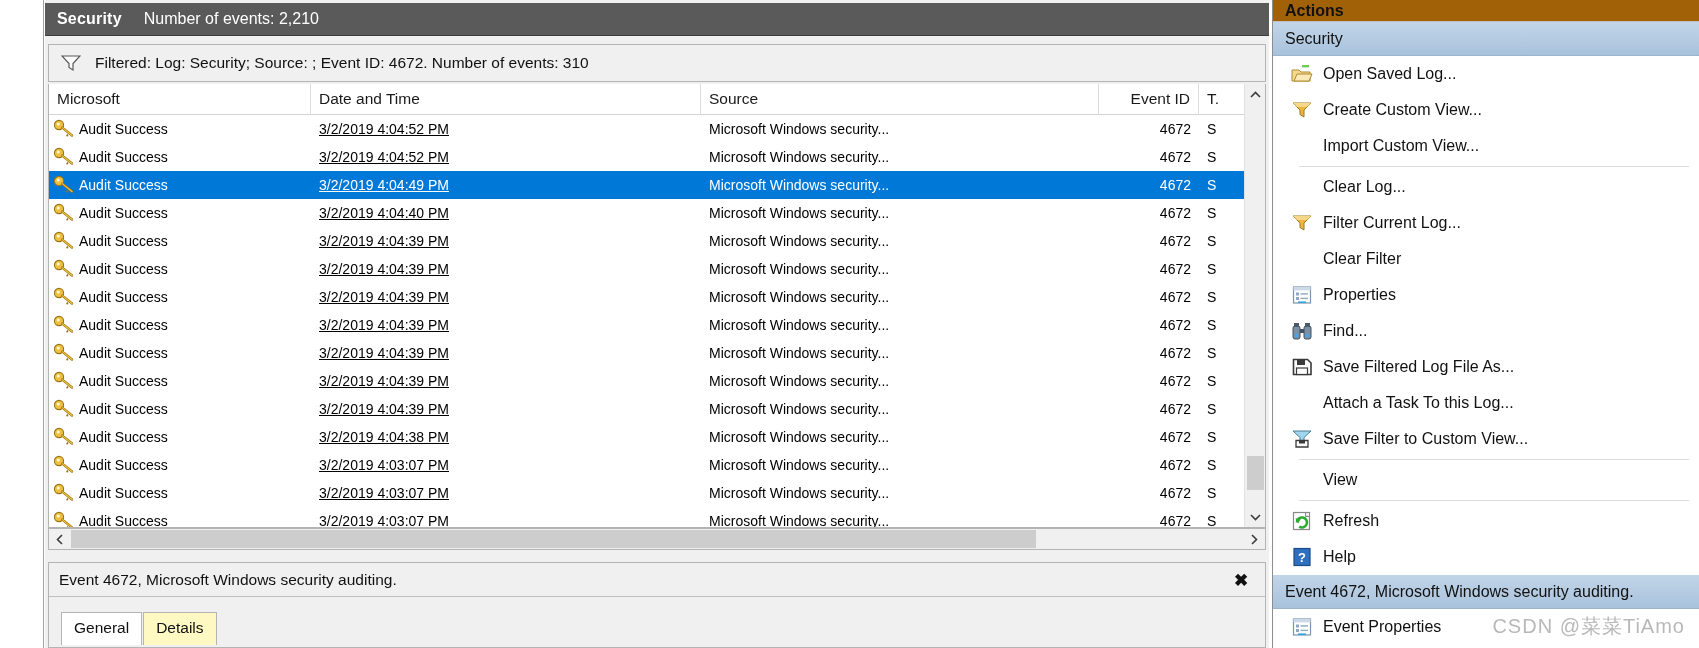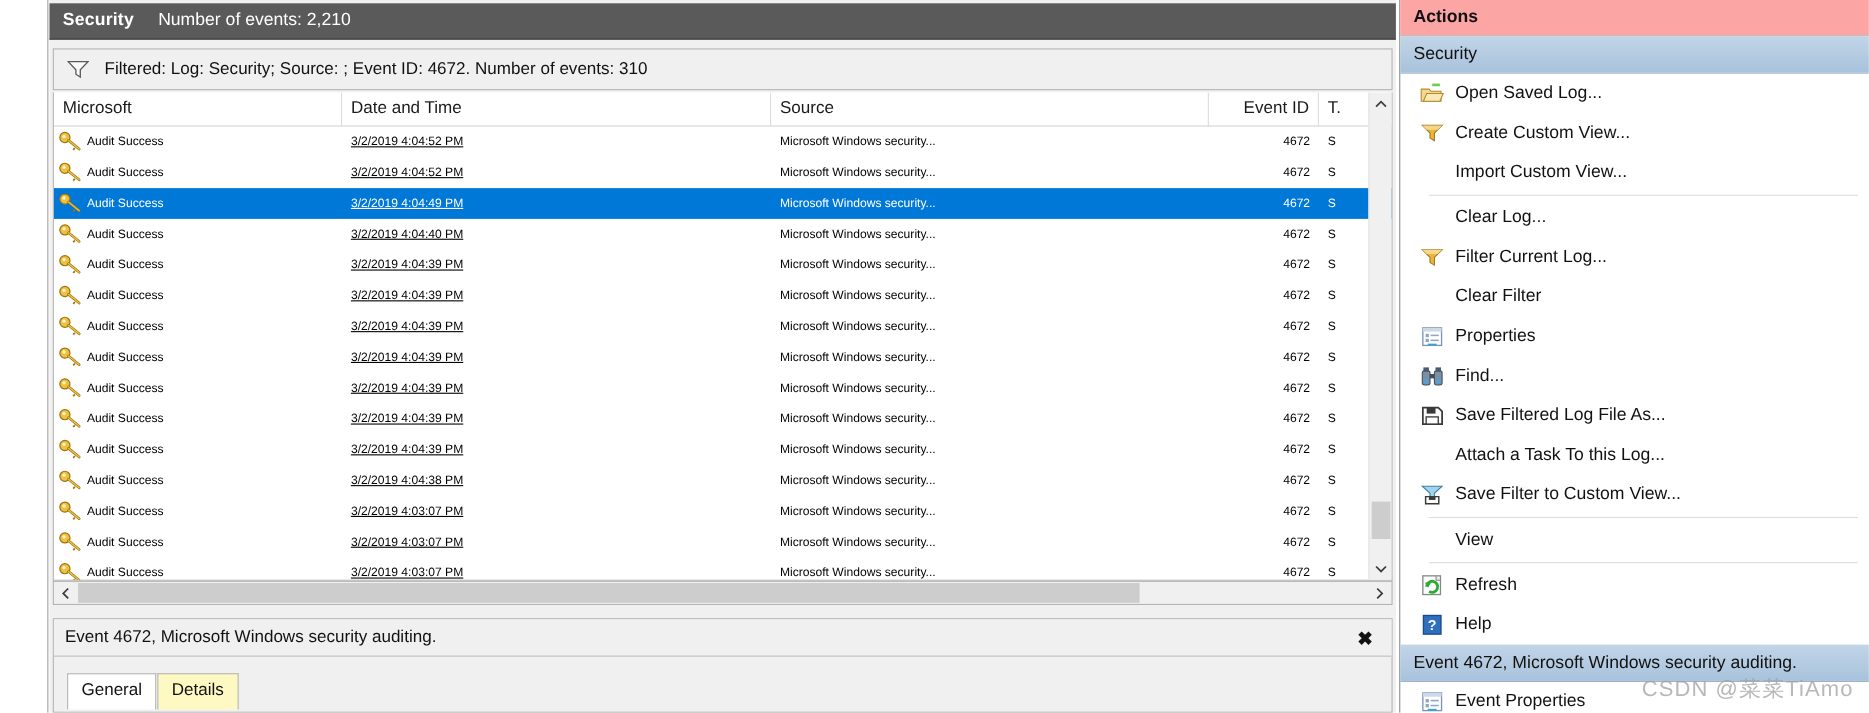--- a/index.html
+++ b/index.html
@@ -81,21 +81,21 @@
   }
   .th.c-keywords { width: 262px; }
   .th.c-datetime { width: 390px; }
   .th.c-source   { width: 398px; }
   .th.c-eventid  { width: 100px; justify-content: flex-end; }
   .th.c-taskcat  { width: 40px; border-right: none; }
 
   .rows { position: relative; }
   .row {
     display: flex; height: 28px; align-items: center;
-    font-size: 11px; color: #000;
+    font-size: 14px; color: #000;
     white-space: nowrap;
   }
   .row.selected { background: #0078d7; color: #ffffff; }
   .row .td {
     height: 28px; display: flex; align-items: center;
     padding: 0 8px; overflow: hidden;
   }
   .td.c-keywords { width: 262px; padding-left: 4px; }
   .td.c-datetime { width: 390px; text-decoration: underline; }
   .td.c-source   { width: 398px; }
@@ -180,25 +180,25 @@
   .tab.active { background: #ffffff; }
 
   
   .actions-pane {
     position: absolute; left: 1272px; top: 0;
     width: 427px; height: 648px;
     background: #ffffff;
     border-left: 1px solid #8d8d8d;
   }
   .actions-title {
-    height: 33px;
+    height: 22px;
     display: flex; align-items: center;
     padding-left: 12px;
     font-size: 16px; font-weight: bold; color: #111;
-    background: #fca5a5;
+    background: #a16207;
     border-bottom: 1px solid #c0c0c0;
   }
   .actions-group-header {
     height: 34px;
     display: flex; align-items: center;
     padding-left: 12px;
     font-size: 16px; color: #111;
     background: linear-gradient(to bottom, #c2d5e8, #a8c2dc);
     border-bottom: 1px solid #9bb4cd;
   }

